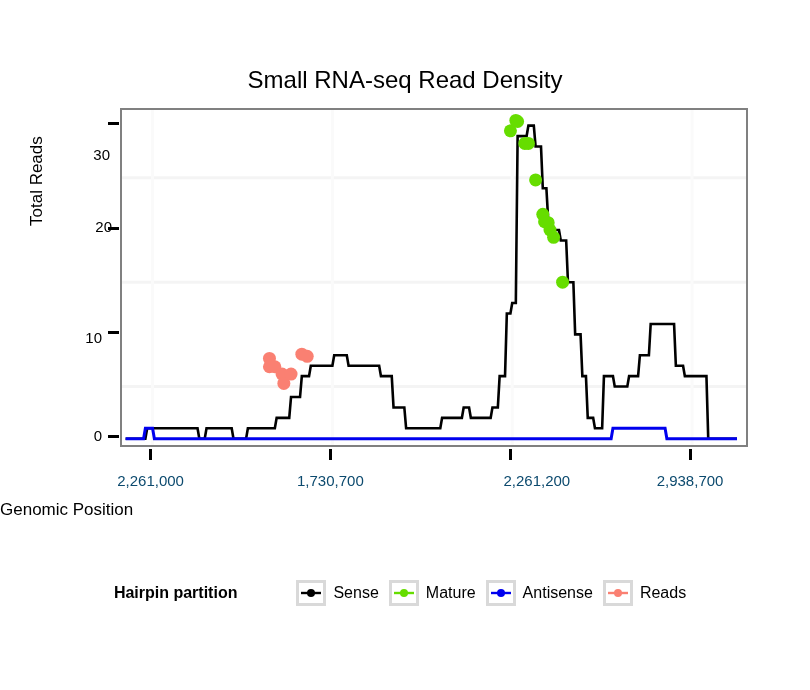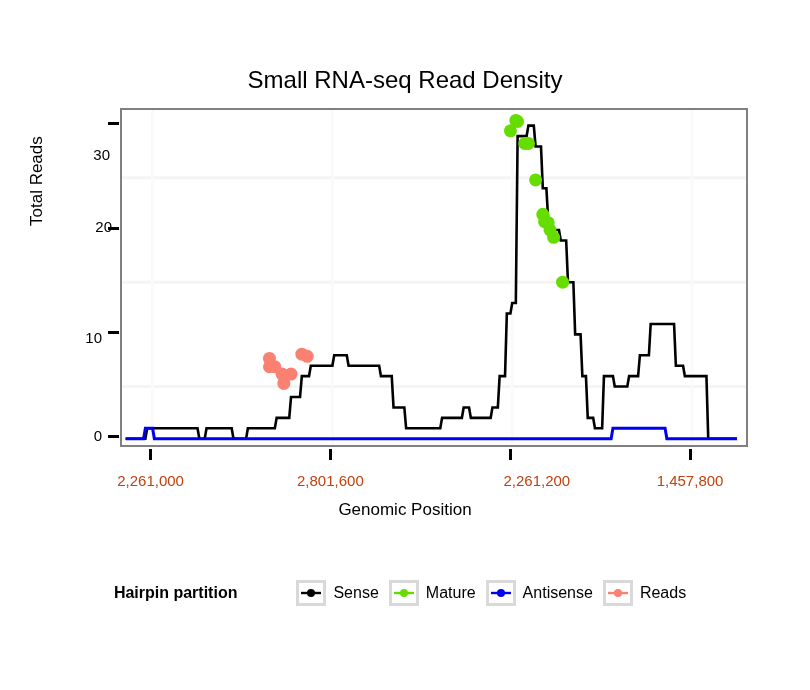--- a/index.html
+++ b/index.html
@@ -40,21 +40,21 @@
     transform: rotate(-90deg);
     transform-origin: center center;
     white-space: nowrap;
     text-align: center;
   }
   .x-axis-title {
     position: absolute;
     left: 0;
     top: 500px;
     width: 810px;
-    text-align: center;
+    text-align: left;
     font-size: 17px;
   }
   .panel {
     position: absolute;
     left: 120px;
     top: 108px;
     width: 628px;
     height: 339px;
     background: #ffffff;
     border: 2px solid #808080;
@@ -76,21 +76,21 @@
     width: 11px;
     height: 3px;
     background: #000;
     left: 108px;
   }
   .x-tick-label {
     position: absolute;
     font-size: 15px;
     text-align: center;
     width: 120px;
-    color: #c2410c;
+    color: #0c4a6e;
     top: 472px;
   }
   .x-tick-mark {
     position: absolute;
     width: 3px;
     height: 11px;
     background: #000;
     top: 449px;
   }
   .legend {
@@ -147,25 +147,25 @@
       <div class="y-tick-label" style="top: 329px; left: 72px;">10</div>
       <div class="y-tick-mark" style="top: 226.516px;"></div>
       <div class="y-tick-label" style="top: 218.016px; left: 82px;">20</div>
       <div class="y-tick-mark" style="top: 122.154px;"></div>
       <div class="y-tick-label" style="top: 113.654px; left: 80px; margin-top: 32px;">30</div>
     </div>
   <div id="x-ticks">
       <div class="x-tick-mark" style="left: 149.071px;"></div>
       <div class="x-tick-label" style="left: 90.5706px;">2,261,000</div>
       <div class="x-tick-mark" style="left: 328.898px;"></div>
-      <div class="x-tick-label" style="left: 270.398px;">2,801,600</div>
+      <div class="x-tick-label" style="left: 270.398px;">1,730,700</div>
       <div class="x-tick-mark" style="left: 508.725px;"></div>
       <div class="x-tick-label" style="left: 450.225px; text-align: right;">2,261,200</div>
       <div class="x-tick-mark" style="left: 688.552px;"></div>
-      <div class="x-tick-label" style="left: 630.052px;">1,457,800</div>
+      <div class="x-tick-label" style="left: 630.052px;">2,938,700</div>
     </div>
 
   <div class="panel">
     <svg class="plot-svg" id="plot-svg" width="624" height="335">
         <line x1="0" x2="624" y1="276.55763239875387" y2="276.55763239875387" stroke="#f4f4f4" stroke-width="3"></line>
         <line x1="0" x2="624" y1="172.196261682243" y2="172.196261682243" stroke="#f4f4f4" stroke-width="3"></line>
         <line x1="0" x2="624" y1="67.83489096573209" y2="67.83489096573209" stroke="#f4f4f4" stroke-width="3"></line>
         <line y1="0" y2="335" x1="30.570605187319885" x2="30.570605187319885" stroke="#fafafa" stroke-width="3"></line>
         <line y1="0" y2="335" x1="210.39769452449565" x2="210.39769452449565" stroke="#fafafa" stroke-width="3"></line>
         <line y1="0" y2="335" x1="390.2247838616715" x2="390.2247838616715" stroke="#fafafa" stroke-width="3"></line>

